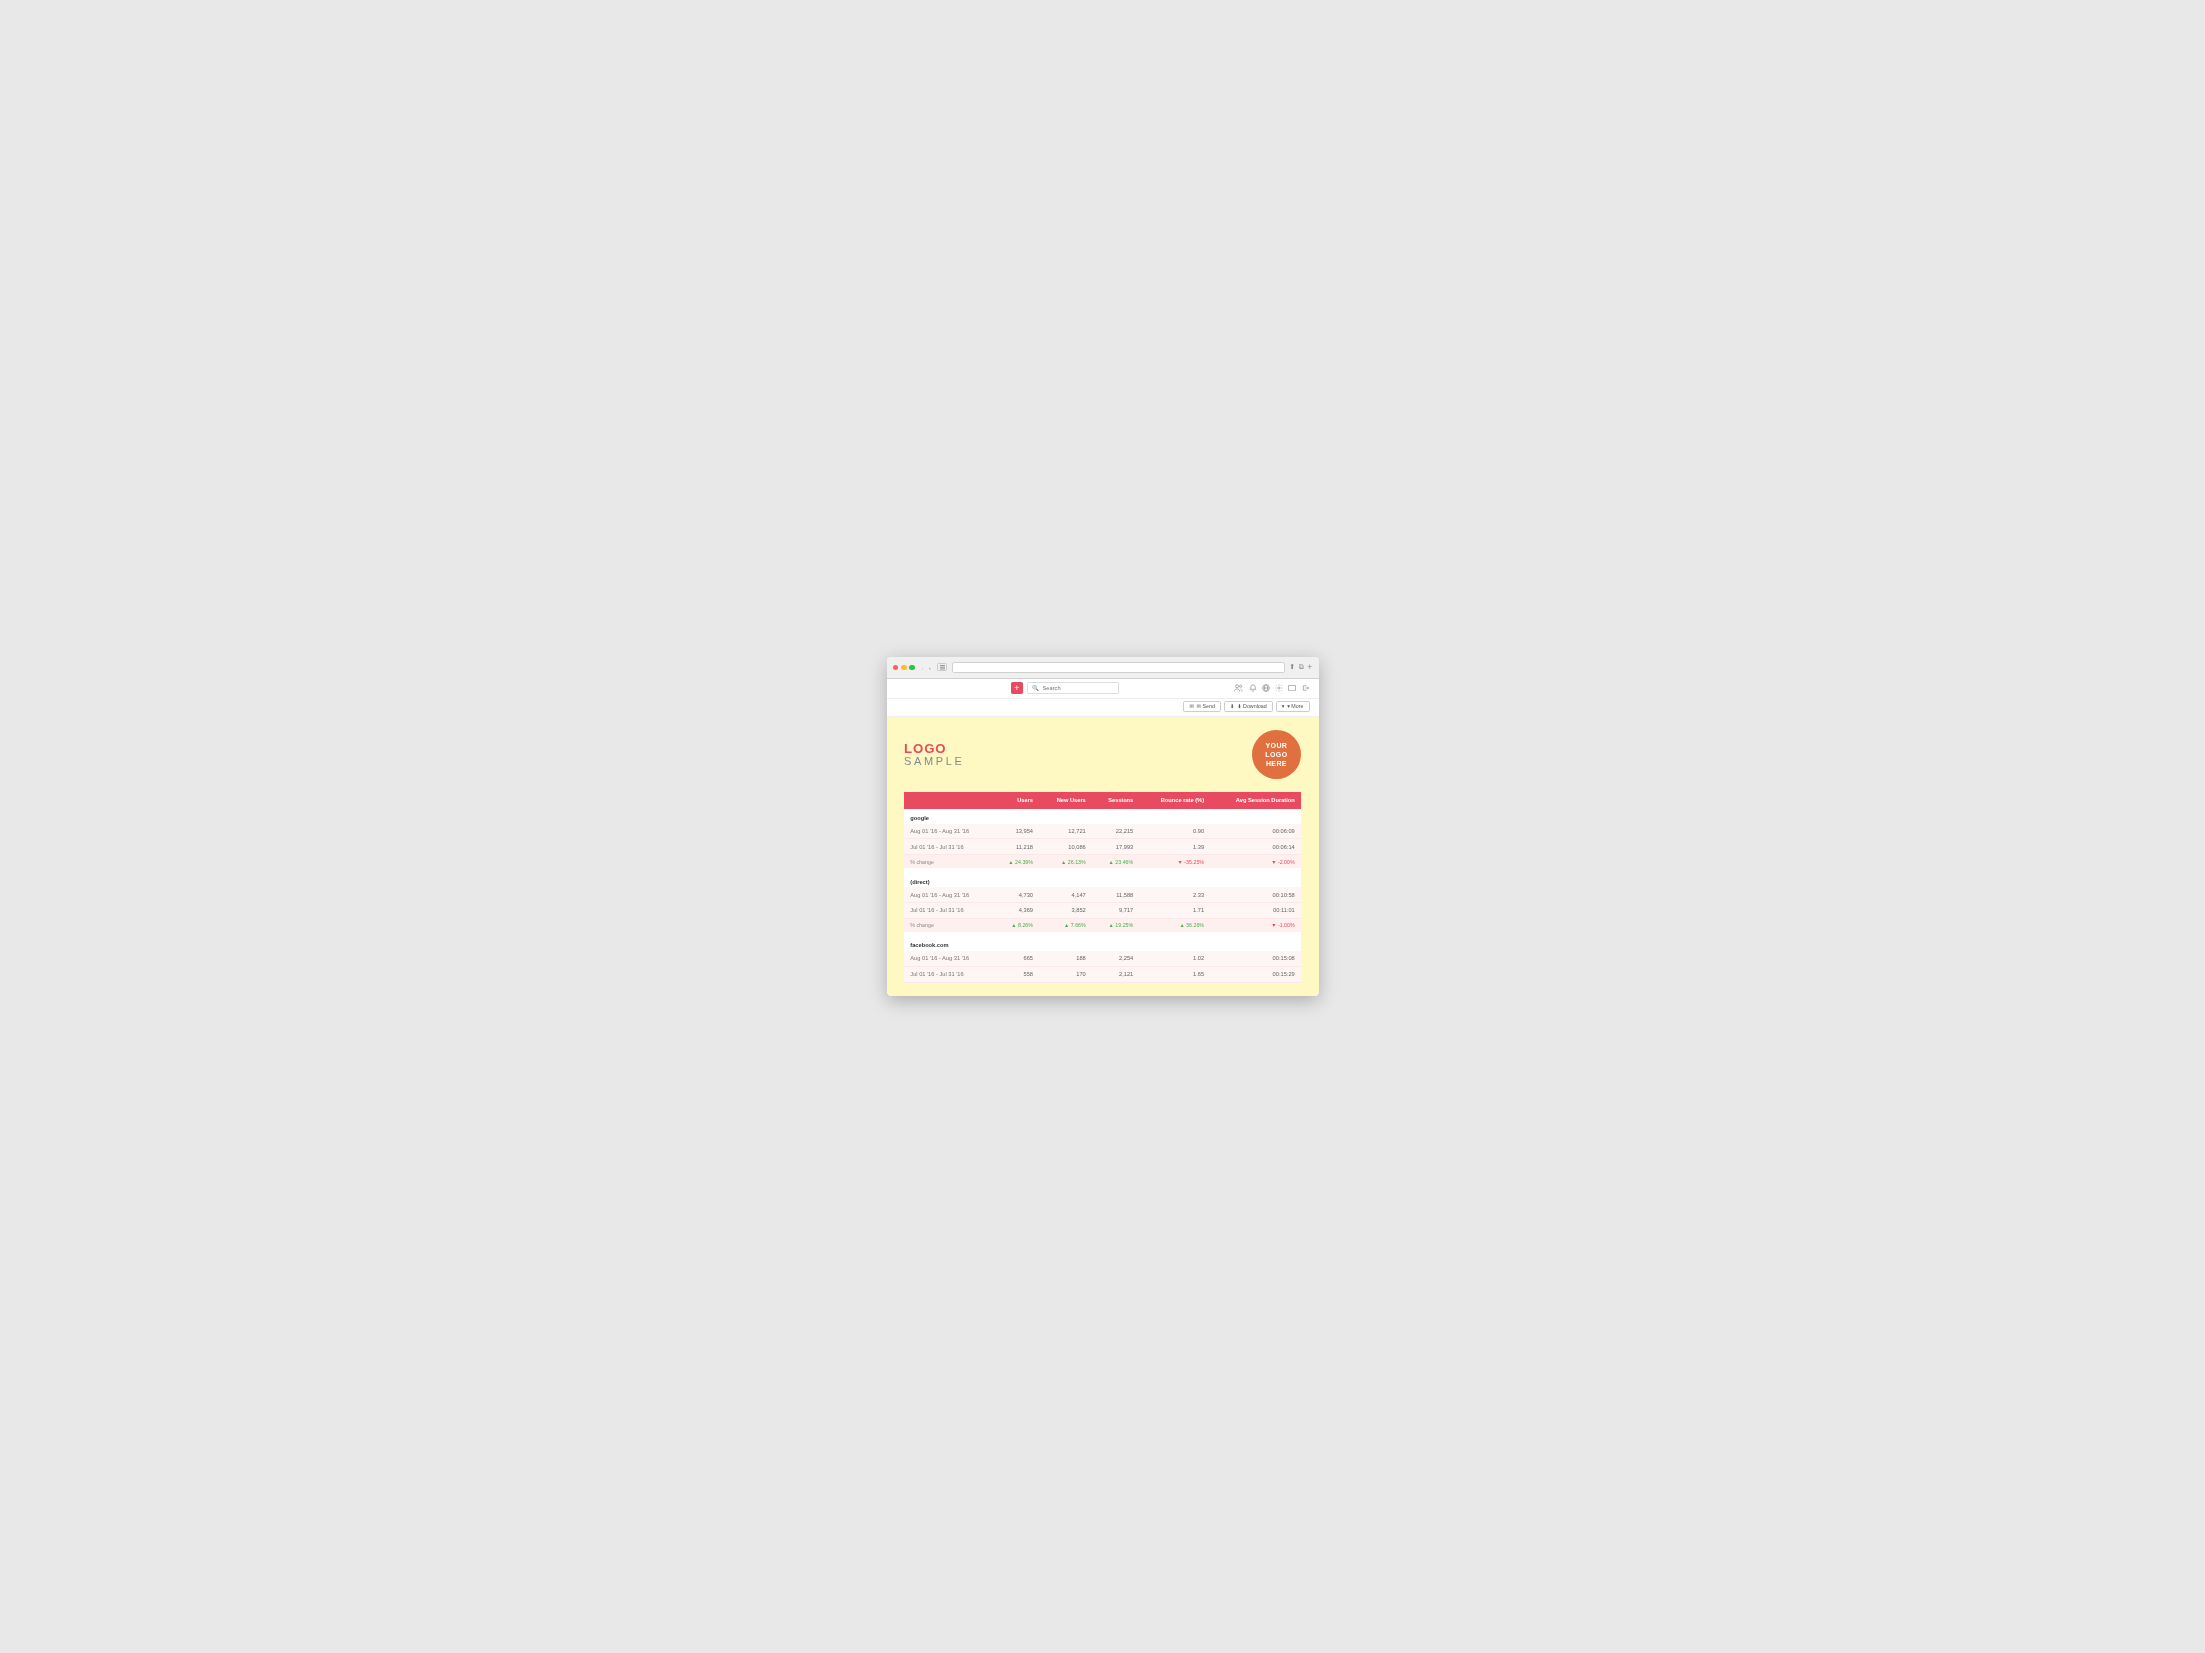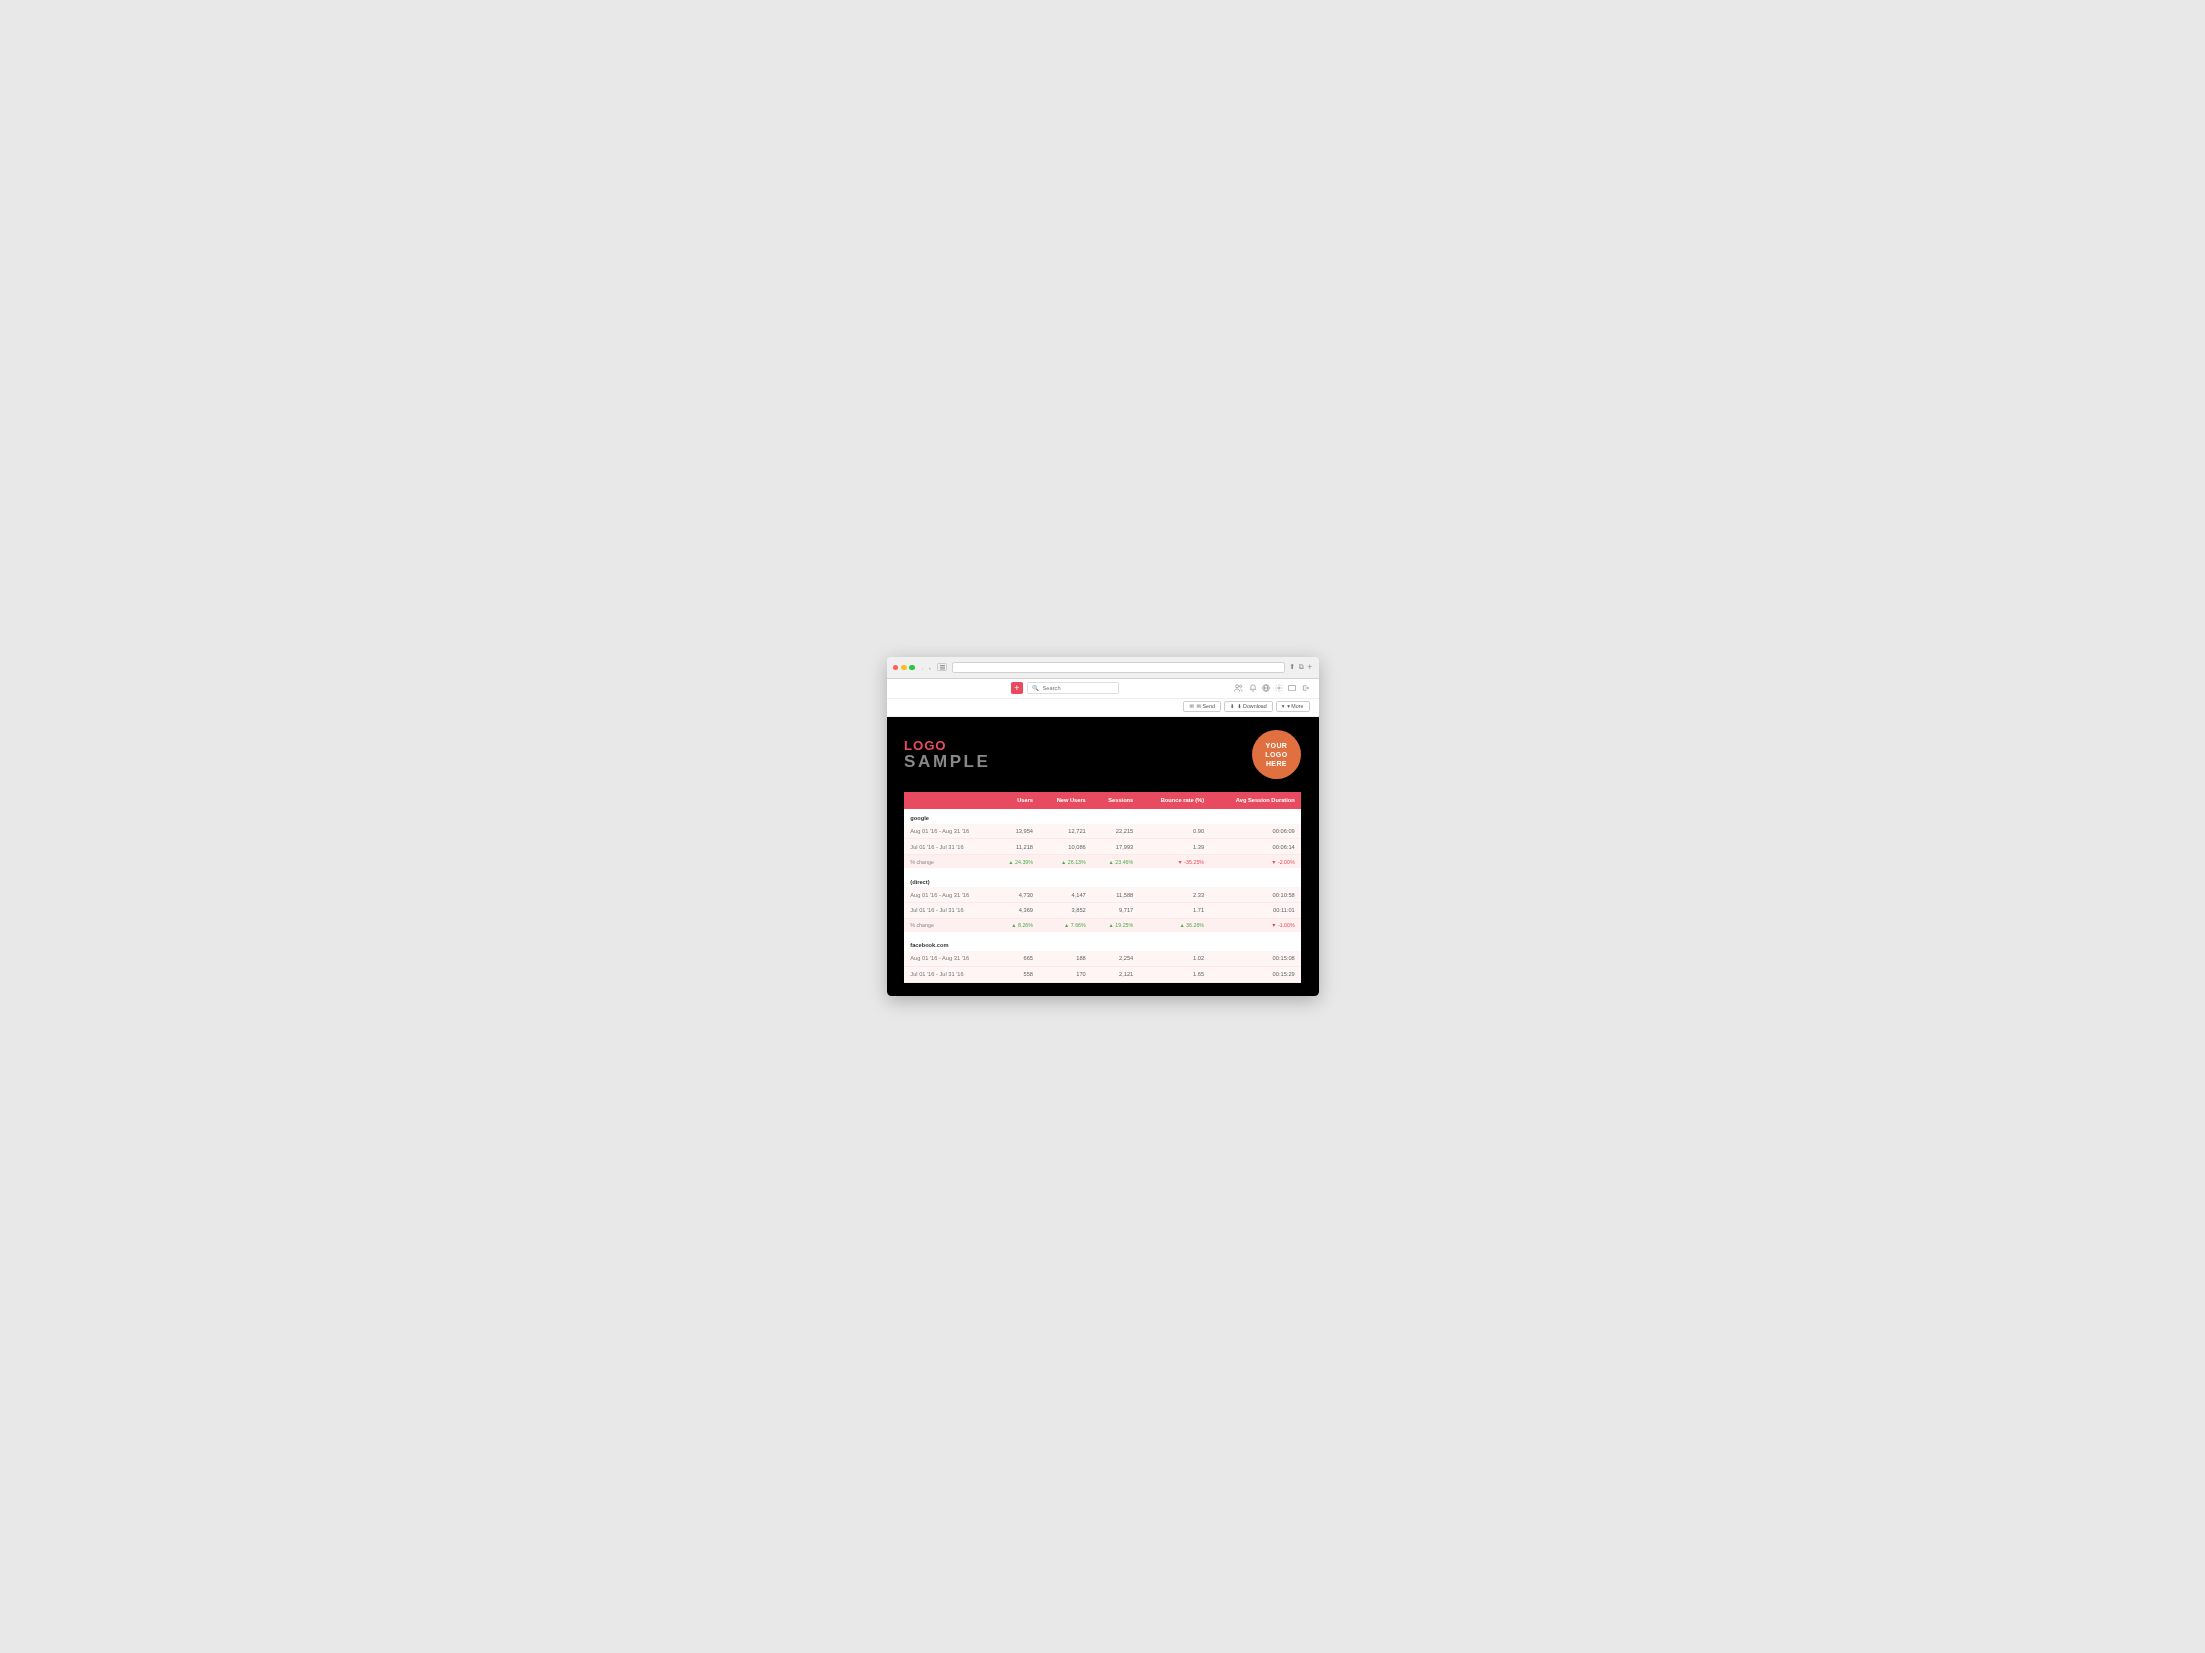--- a/index.html
+++ b/index.html
@@ -167,41 +167,41 @@
       color: #555;
       cursor: pointer;
       display: flex;
       align-items: center;
       gap: 1.8px;
     }
 
     
     .content-area {
       padding: 13.2px 17.6px;
-      background: #000000;
+      background: #fef9c3;
     }
 
     .logo-section {
       display: flex;
       justify-content: space-between;
       align-items: center;
       margin-bottom: 13.2px;
     }
     .logo-text-wrap {
       line-height: 1;
     }
     .logo-text-top {
       font-size: 13.2px;
       font-weight: 700;
       color: #e84b60;
       letter-spacing: 0.9px;
     }
     .logo-text-bottom {
-      font-size: 17px;
-      font-weight: 700;
+      font-size: 11px;
+      font-weight: 400;
       color: #888;
       letter-spacing: 2.6px;
       text-align: right;
     }
     .logo-circle {
       width: 49px;
       height: 49px;
       border-radius: 50%;
       background: #e07040;
       display: flex;

